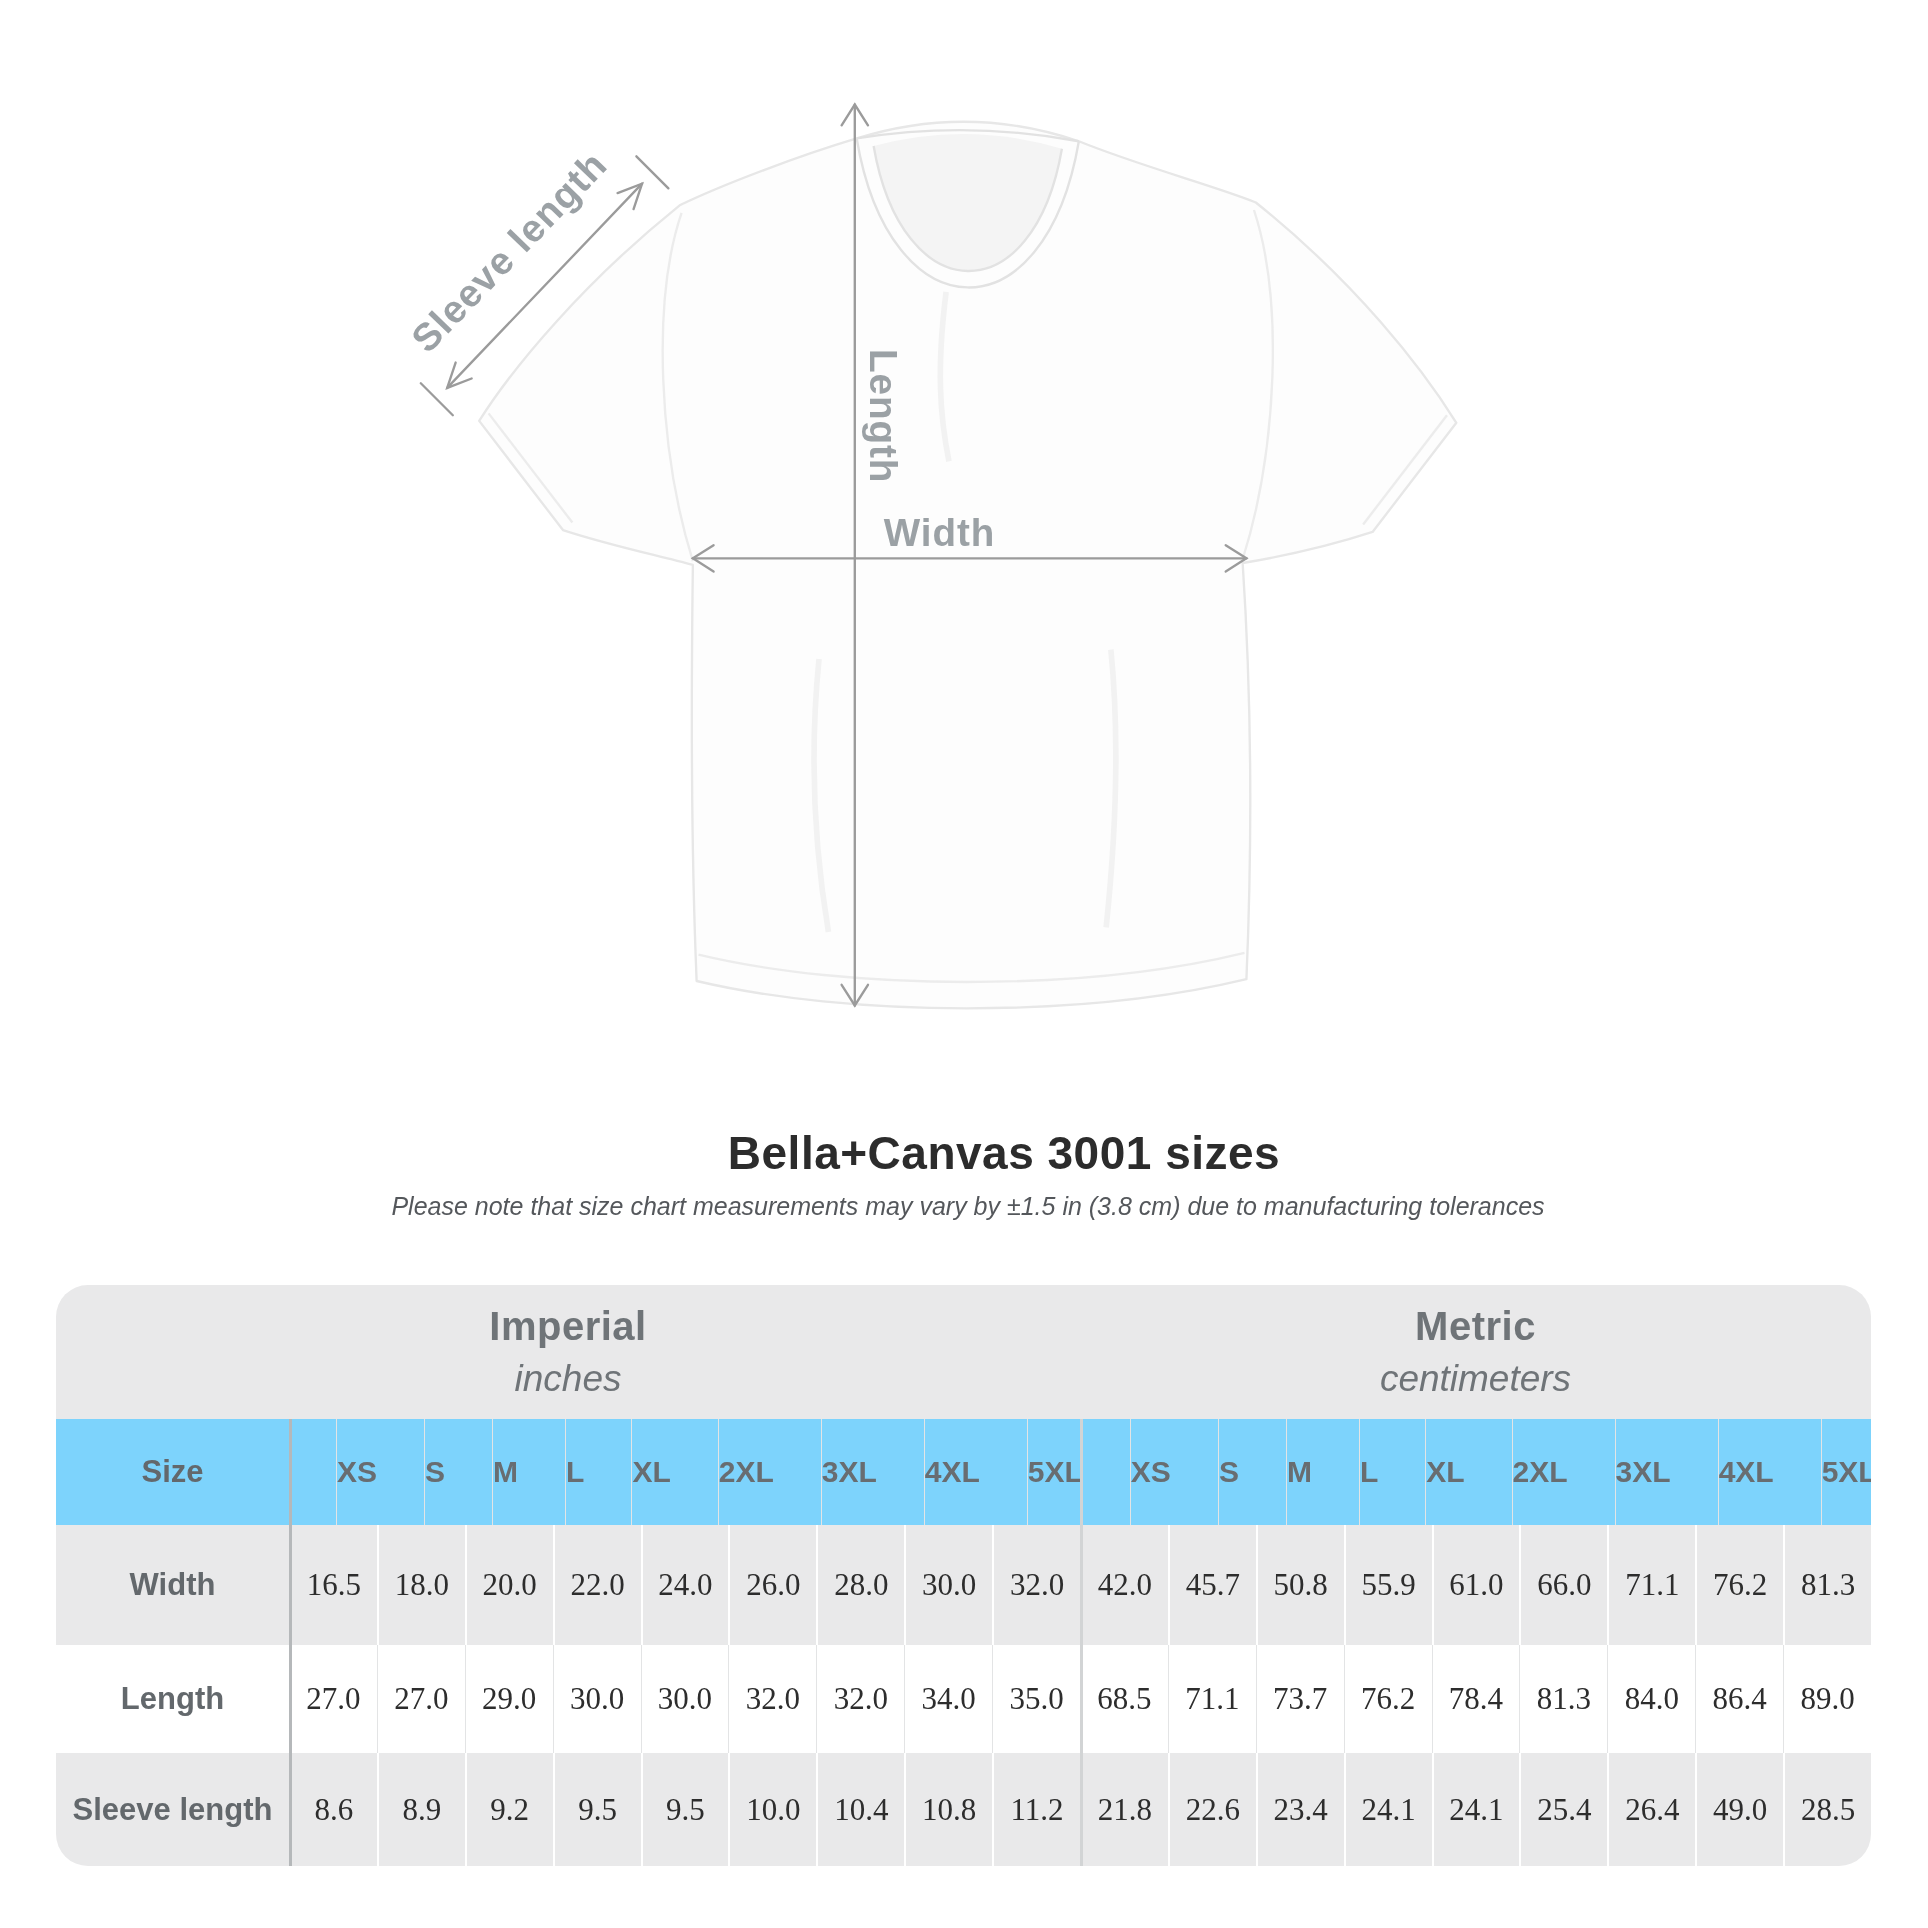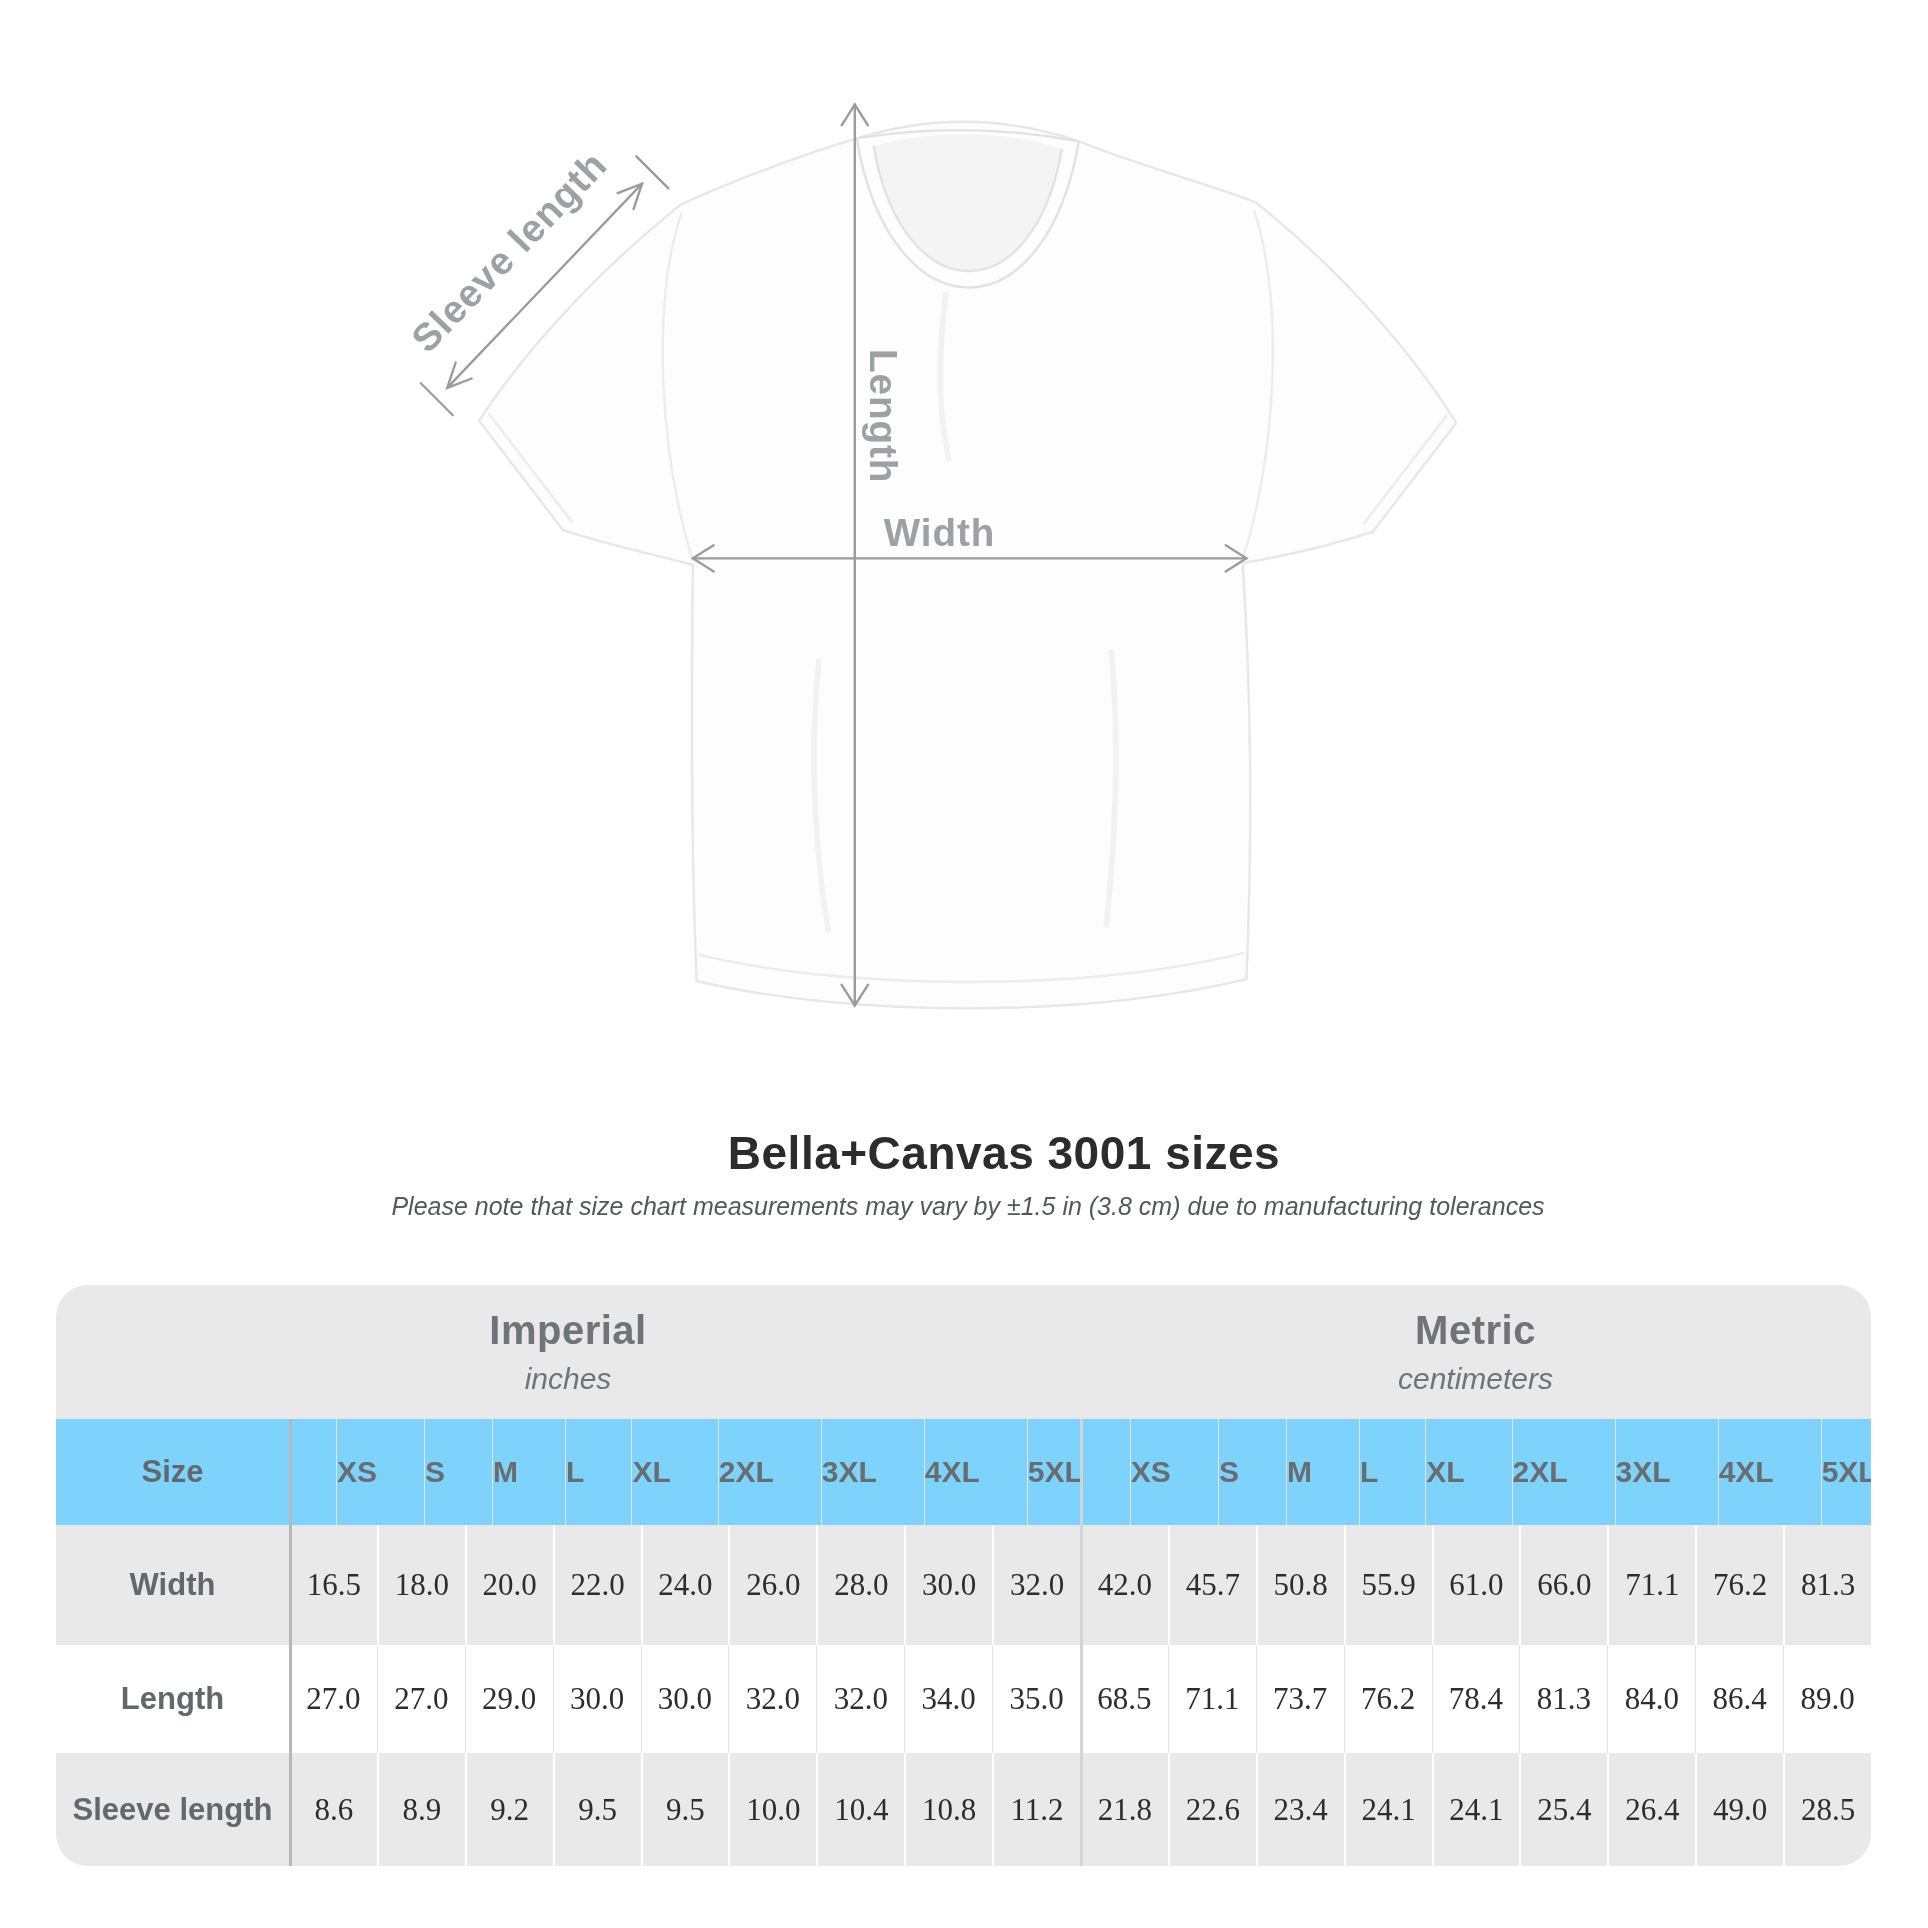--- a/index.html
+++ b/index.html
@@ -15,21 +15,21 @@
          font-size:46px;font-weight:bold;color:#2c2c2c;letter-spacing:0.5px;padding-left:40px;}
   .subtitle{position:absolute;left:0;top:1188px;width:100%;margin:4px;text-align:center;
          font-size:25px;font-style:italic;color:#54575b;}
 
   
   .size-table{position:absolute;left:56px;top:1285px;width:1815px;height:581px;
               border-radius:32px;overflow:hidden;background:#ffffff;}
   .band{display:grid;grid-template-columns:1024px 1fr;height:134px;background:#e9e9ea;}
   .unit-group{display:flex;flex-direction:column;align-items:center;justify-content:center;row-gap:8.5px;}
   .unit-label{font-size:40px;font-weight:bold;color:#6f7478;letter-spacing:0.5px;}
-  .unit-sub{font-size:30px;font-style:italic;color:#6f7478;}
+  .unit-sub{font-size:37px;font-style:italic;color:#6f7478;}
 
   .trow{display:grid;grid-template-columns:233px repeat(18,1fr);}
   .row-sizes{height:106px;background:#7dd3fc;}
   .row-gray{background:#ffffff;}
   #row-0{height:120px;}
   #row-1{height:108px;background:#ffffff;}
   #row-2{height:113px;}
   .cell{display:flex;align-items:center;justify-content:center;}
   .label-cell{font-size:31px;font-weight:bold;color:#63686c;}
   .size-cell{font-size:30px;font-weight:bold;color:#686d71;}

